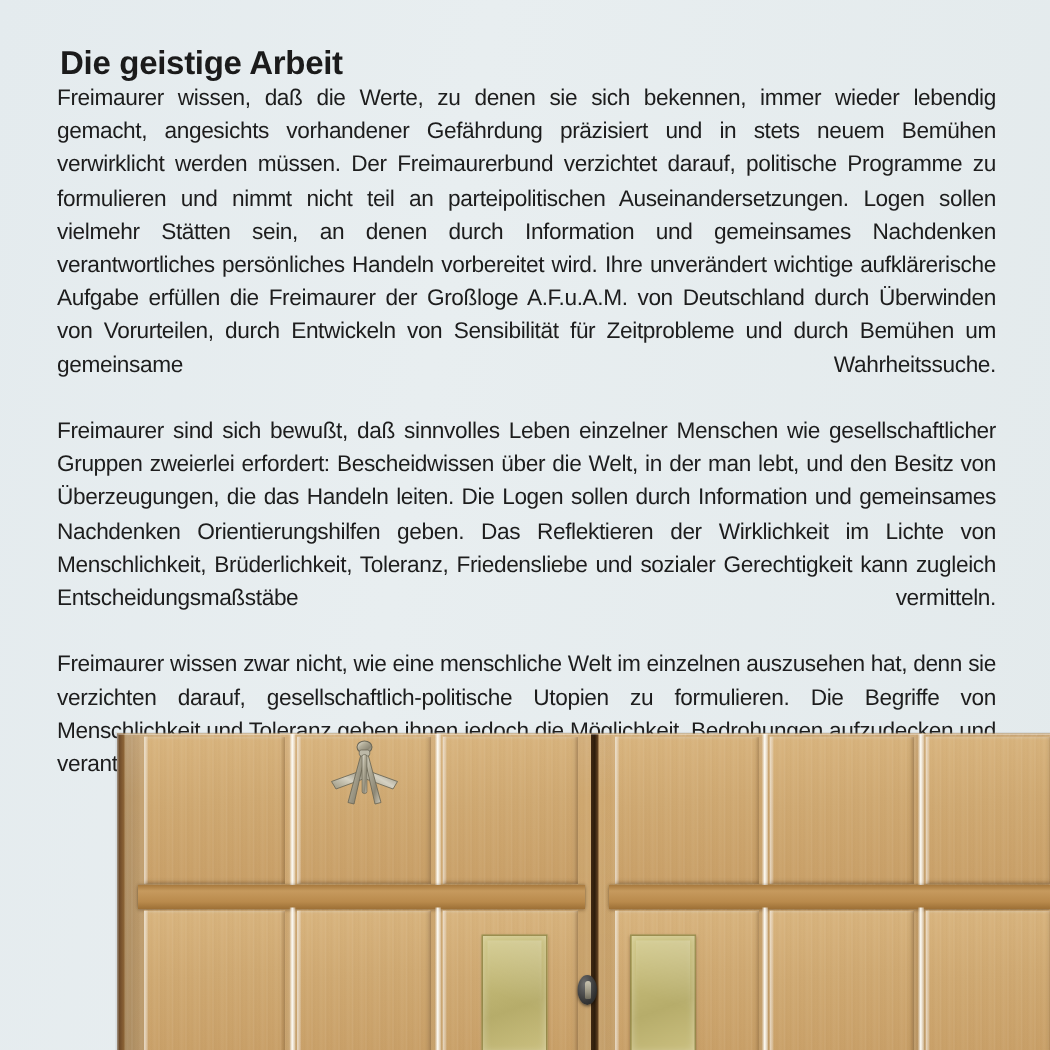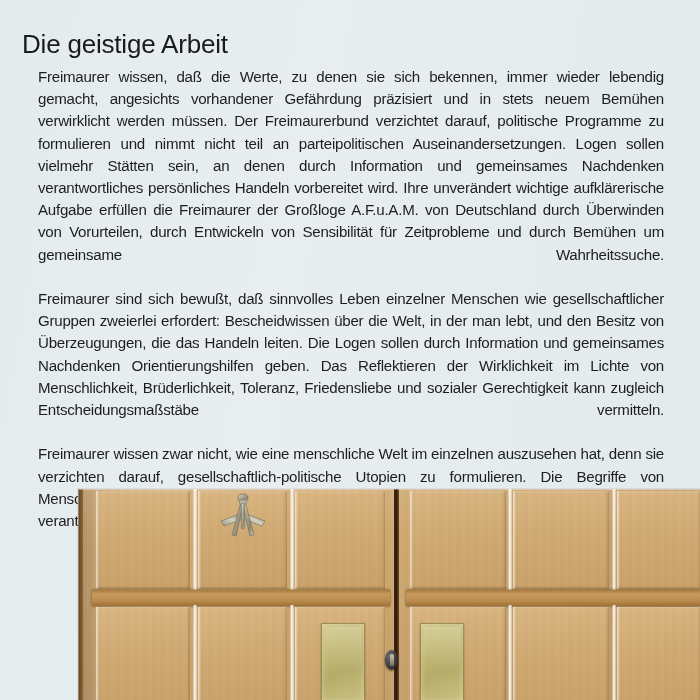--- a/index.html
+++ b/index.html
@@ -16,33 +16,33 @@
   }
   .page {
     position: relative;
     width: 700px;
     height: 700px;
     background: linear-gradient(100deg, #e4ebee 0%, #e8eef0 40%, #e3eaec 100%);
     box-sizing: border-box;
   }
   .page-title {
     position: absolute;
-    left: 22px;
+    left: 40px;
     top: 14px;
     width: 626px;
-    font-size: 26px;
-    font-weight: normal;
+    font-size: 22px;
+    font-weight: bold;
     letter-spacing: -0.2px;
     color: #1b1b1b;
     line-height: 26px;
   }
   .article-body {
     position: absolute;
     left: 38px;
-    top: 66px;
+    top: 55px;
     width: 626px;
     font-size: 15.1px;
     line-height: 22.2px;
     color: #1d1d1d;
     text-align: justify;
     text-justify: inter-word;
     letter-spacing: -0.25px;
   }
   .para {
     margin: 0;

